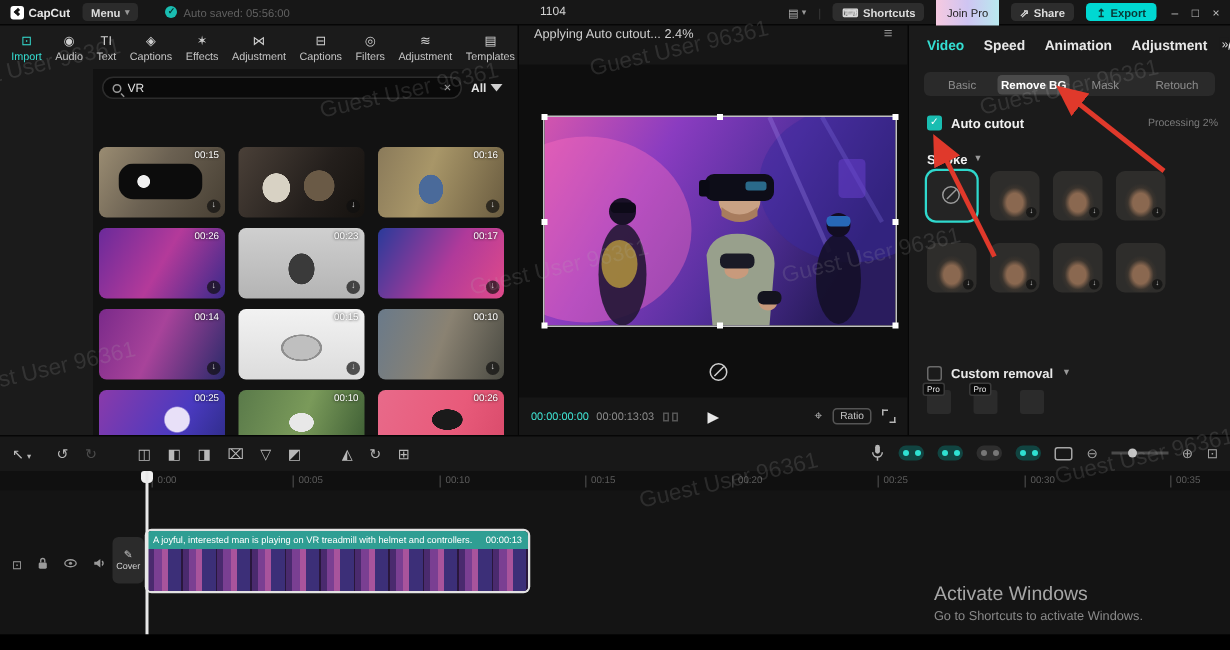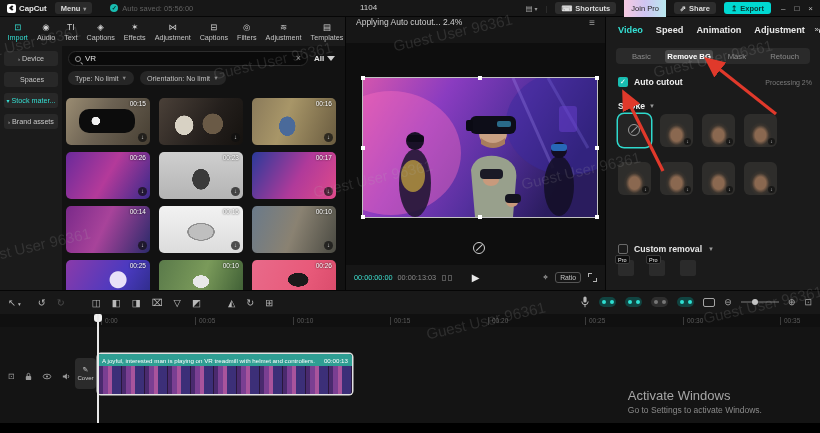--- a/index.html
+++ b/index.html
@@ -263,61 +263,29 @@
         <div class="mtab">
           <span class="mi">≋</span>
           <span class="ml">Adjustment</span>
         </div>
 
         <div class="mtab">
           <span class="mi">▤</span>
           <span class="ml">Templates</span>
         </div>
       </div>
-    <div class="navcol">
-
-        <div class="navbtn">
-          <span class="navchev">›</span>
-          <span>Device</span>
-        </div>
-
-        <div class="navbtn">
-          <span class="navchev"></span>
-          <span>Spaces</span>
-        </div>
-
-        <div class="navbtn active">
-          <span class="navchev">▾</span>
-          <span>Stock mater...</span>
-        </div>
-
-        <div class="navbtn">
-          <span class="navchev">›</span>
-          <span>Brand assets</span>
-        </div>
-      </div>
     <div class="mcontent">
       <div class="searchbar">
         <span class="mag"></span>
         <input class="searchinput" value="VR" style="">
         <span class="clear">×</span>
       </div>
       <div class="allfilter">
         <span>All</span>
         <span class="funnel"></span>
-      </div>
-      <div class="pills">
-        <div class="pill">
-          <span>Type: No limit</span>
-          <span class="pillcaret">▼</span>
-        </div>
-        <div class="pill">
-          <span>Orientation: No limit</span>
-          <span class="pillcaret">▼</span>
-        </div>
       </div>
       <div class="grid">
 
           <div class="thumb v1">
             <span class="dur">00:15</span>
             <span class="dl">↓</span>
           </div>
 
           <div class="thumb v2">
 
@@ -675,21 +643,21 @@
       </div>
     </div>
     <div class="phpin"></div>
     <div class="playhead"></div>
   </div>
 
   <div id="bottomstrip"></div>
 
   <div class="activate">
     <div class="a1">Activate Windows</div>
-    <div class="a2">Go to Settings to activate Windows.</div>
+    <div class="a2">Go to Shortcuts to activate Windows.</div>
   </div>
 
   <div>
 
       <div class="wm" style="left: -40px; top: 36px;">
         <span>Guest User 96361</span>
       </div>
 
       <div class="wm" style="left: 212px; top: 52px;">
         <span>Guest User 96361</span>

